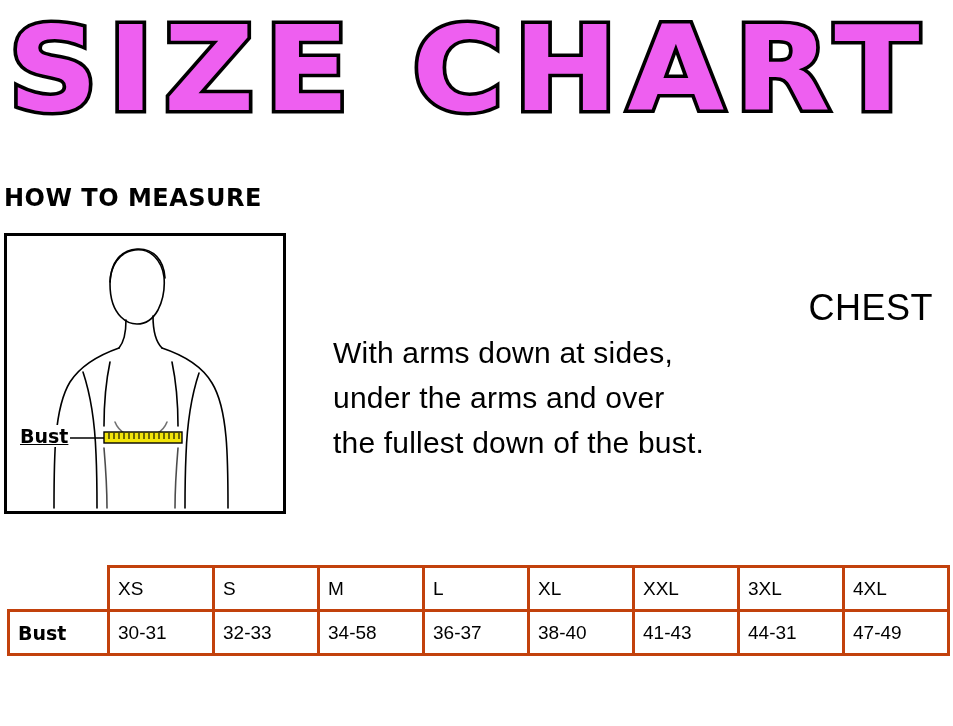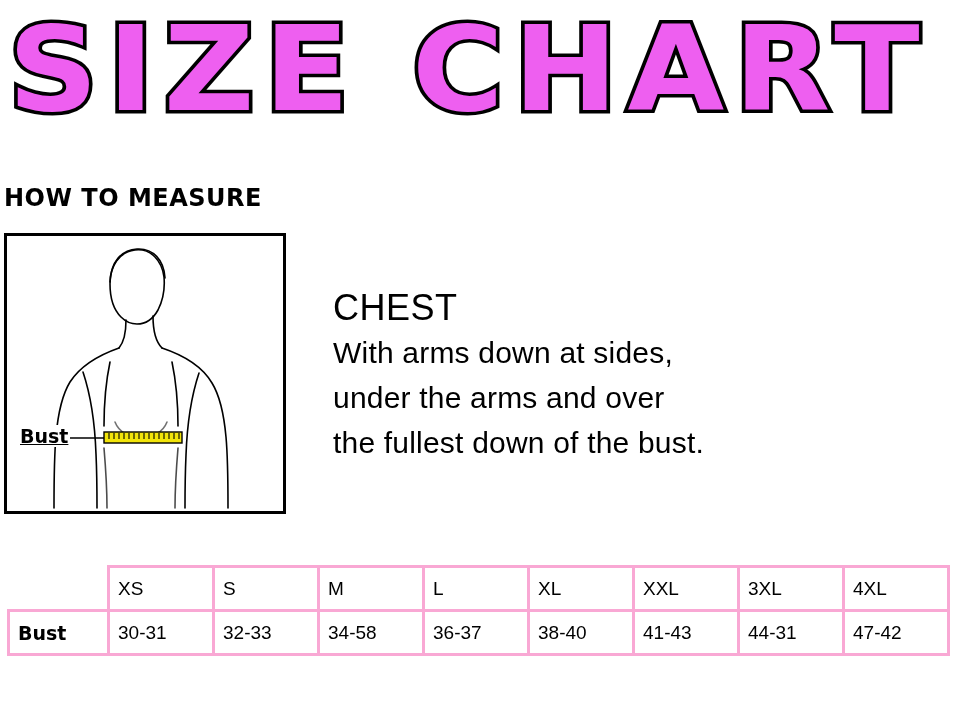--- a/index.html
+++ b/index.html
@@ -89,40 +89,41 @@
     position: absolute;
     left: 333px;
     top: 286px;
     width: 600px;
   }
   .chest-title {
     font-size: 36px;
     line-height: 44px;
     font-family: "Liberation Sans", sans-serif;
     letter-spacing: 0.5px;
+    text-align: right;
   }
   .chest-desc {
     font-size: 30px;
     line-height: 45px;
     font-family: "Liberation Sans", sans-serif;
     letter-spacing: 0.2px;
   }
   .chest-desc div { white-space: nowrap; }
 
   
   .size-table {
     position: absolute;
     left: 7px;
     top: 565px;
     border-collapse: collapse;
     table-layout: fixed;
     width: 940px;
   }
   .size-table td {
-    border: 3px solid #f9a8d4;
+    border: 3px solid #c2410c;
     height: 44px;
     font-size: 19px;
     font-family: "Liberation Sans", sans-serif;
     padding: 0 0 0 8px;
     vertical-align: middle;
     box-sizing: border-box;
   }
   .size-table td.rowhead {
     font-family: "DejaVu Sans", sans-serif;
     font-weight: bold;
@@ -220,16 +221,16 @@
     </tr>
     <tr>
       <td class="rowhead">Bust</td>
       <td>30-31</td>
       <td>32-33</td>
       <td>34-58</td>
       <td>36-37</td>
       <td>38-40</td>
       <td>41-43</td>
       <td>44-31</td>
-      <td>47-42</td>
+      <td>47-49</td>
     </tr>
   </tbody>
 </table>
 
 </body></html>

